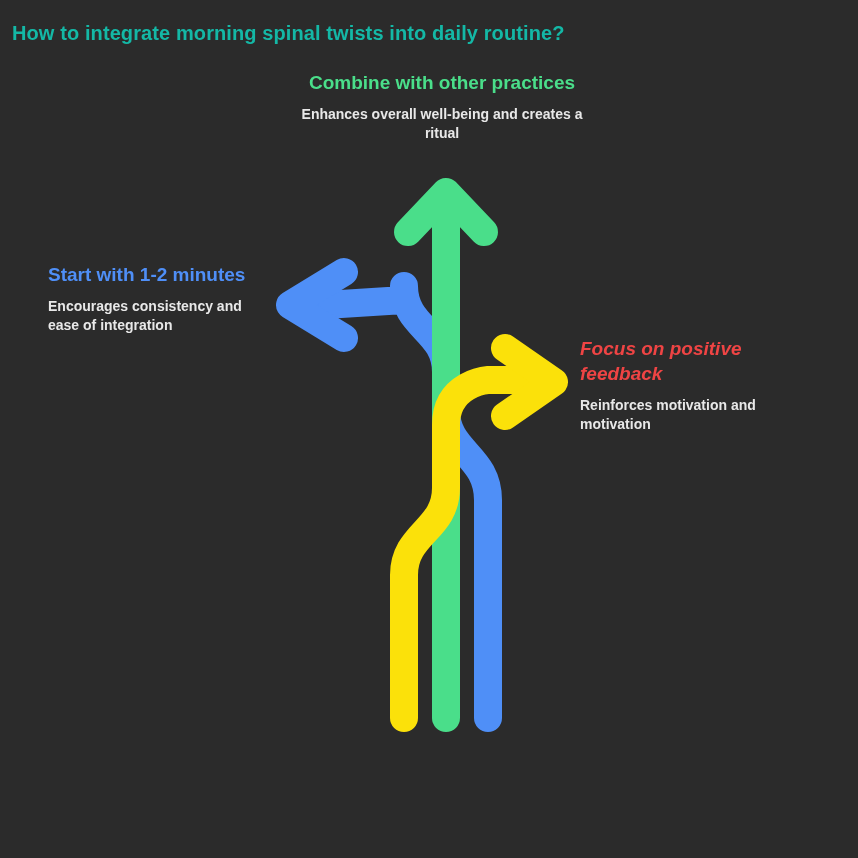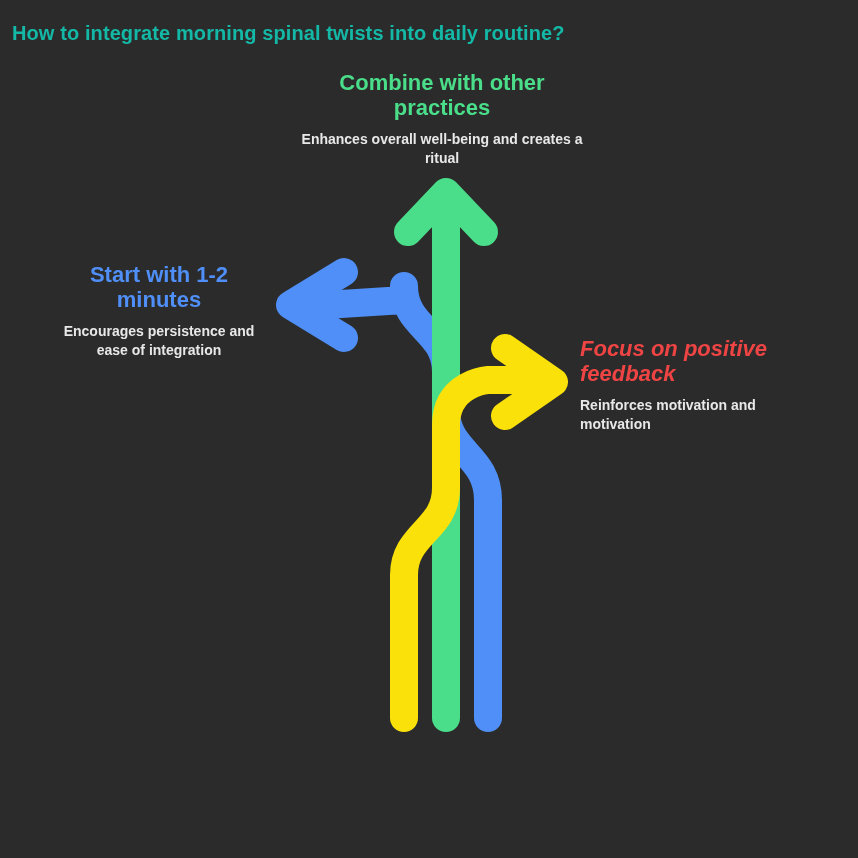--- a/index.html
+++ b/index.html
@@ -35,21 +35,21 @@
     position: absolute;
     left: 0;
     top: 0;
     width: 858px;
     height: 858px;
   }
   .label-block {
     position: absolute;
   }
   .label-head {
-    font-size: 22px;
+    font-size: 19px;
     font-weight: 700;
     line-height: 25px;
     margin: 0 0 10px 0;
   }
   .label-sub {
     font-size: 14px;
     font-weight: 700;
     line-height: 19px;
     color: #e8e8e8;
     margin: 0;
@@ -62,21 +62,21 @@
     width: 286px;
     text-align: center;
   }
   #block-green .label-head { color: #4ade8a; }
 
   
   #block-blue {
     left: 48px;
     top: 262px;
     width: 222px;
-    text-align: center;
+    text-align: left;
   }
   #block-blue .label-head { color: #4f8ff7; }
 
   
   #block-yellow {
     left: 580px;
     top: 336px;
     width: 230px;
     text-align: left;
   }
@@ -121,21 +121,21 @@
     </g>
   </svg>
 
   <div class="label-block" id="block-green">
     <div class="label-head">Combine with other practices</div>
     <div class="label-sub">Enhances overall well-being and creates a ritual</div>
   </div>
 
   <div class="label-block" id="block-blue">
     <div class="label-head">Start with 1-2 minutes</div>
-    <div class="label-sub">Encourages persistence and ease of integration</div>
+    <div class="label-sub">Encourages consistency and ease of integration</div>
   </div>
 
   <div class="label-block" id="block-yellow">
     <div class="label-head">Focus on positive feedback</div>
     <div class="label-sub">Reinforces motivation and motivation</div>
   </div>
 
 </div>
 
 </body></html>

